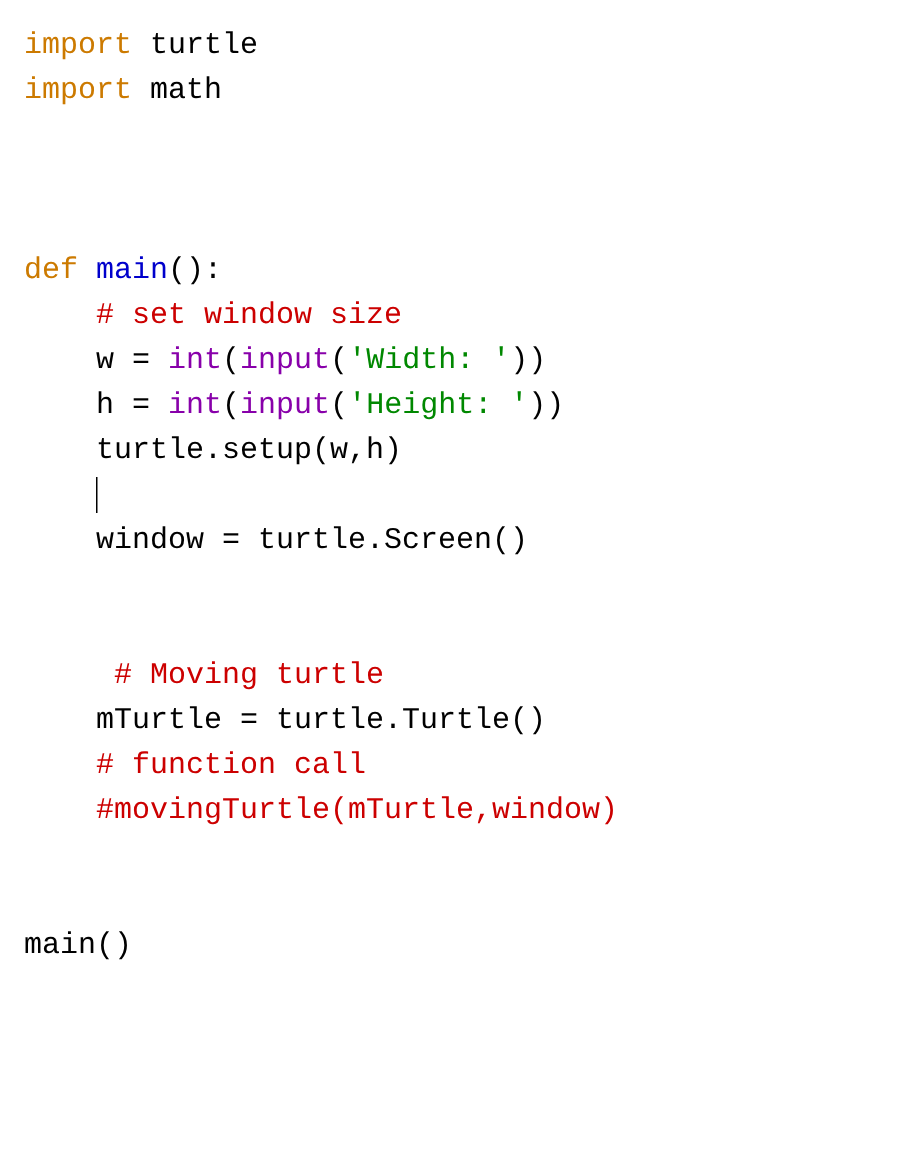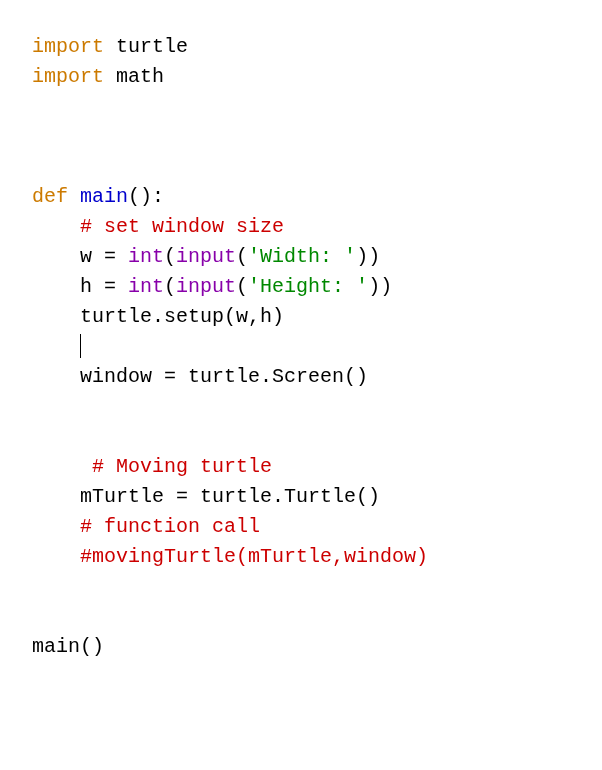--- a/index.html
+++ b/index.html
@@ -7,21 +7,21 @@
       padding: 16px;
       background: #ffffff;
       font-family: "Menlo", "Consolas", "Courier New", monospace;
       font-size: 20px;
       line-height: 1.5;
       color: #000000;
       width: 602px;
       box-sizing: border-box;
     }
     pre {
-      margin: 16px;
+      margin: 0;
       white-space: pre;
       font-family: inherit;
     }
     .kw-import { color: #cc7a00; }
     .kw-def { color: #cc7a00; }
     .fn-name { color: #0000cc; }
     .builtin { color: #8800aa; }
     .string { color: #008800; }
     .comment { color: #cc0000; }
     .ident { color: #000000; }

